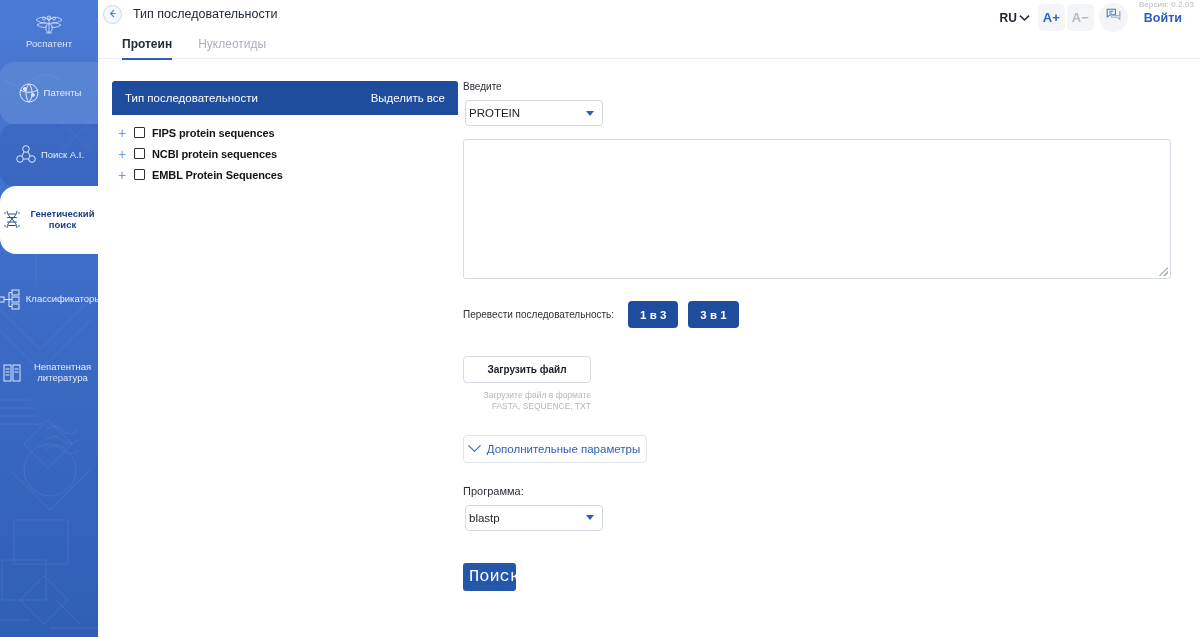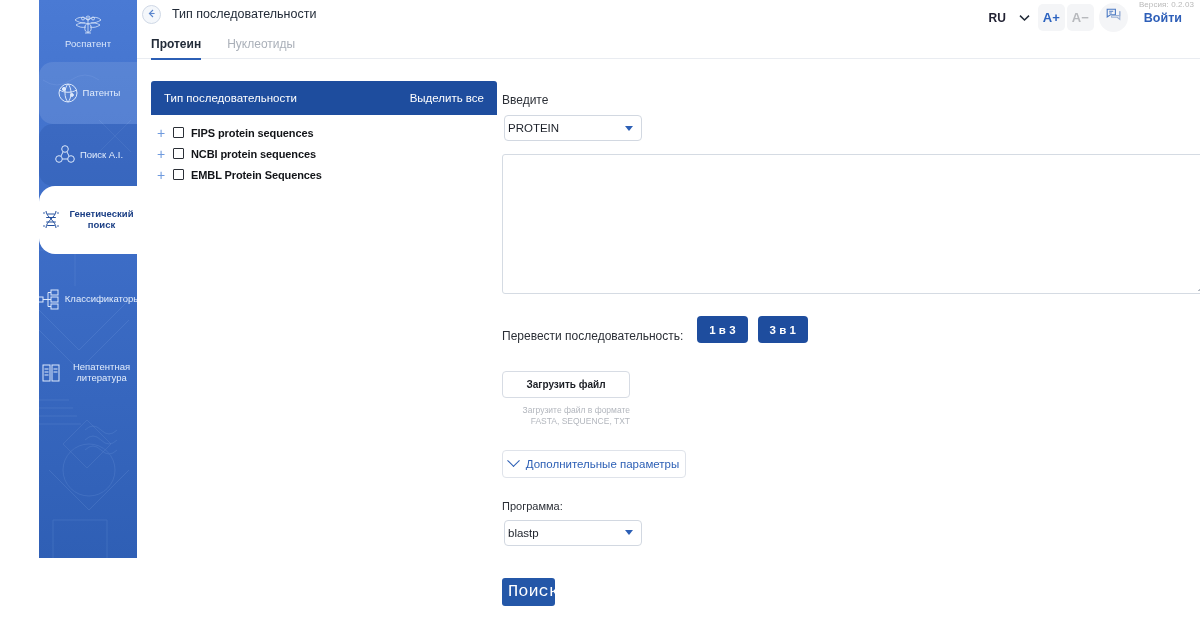--- a/index.html
+++ b/index.html
@@ -13,25 +13,24 @@
   #app {
     position: relative;
     width: 1200px; height: 637px;
     display: flex;
     background: #ffffff;
   }
 
   
   .sidebar {
     position: relative;
-    width: 98px; height: 558px;
+    width: 98px; height: 637px;
     background: linear-gradient(180deg,#4a7ad4 0%, #3e6ec8 40%, #2f5fb5 100%);
     flex: 0 0 98px;
     overflow: hidden;
-    margin-left: 39px;
   }
   .sidebar-pattern {
     position: absolute; inset: 0;
     opacity: .30;
     pointer-events: none;
   }
   .sidebar-inner {
     position: relative;
     z-index: 2;
     display: flex; flex-direction: column;
@@ -103,21 +102,21 @@
     margin-left: 1px; margin-right: 11px;
     cursor: pointer; flex: 0 0 auto;
   }
   .page-title { font-size: 12.5px; color: #222b38; }
 
   .topright {
     position: absolute; right: 10px; top: 3px;
     display: flex; align-items: center; gap: 2px;
   }
   .lang-btn {
-    display: flex; align-items: center; gap: 13px;
+    display: flex; align-items: center; gap: 2px;
     font-size: 12px; font-weight: bold; color: #223;
     padding: 6px 6px; cursor: pointer;
   }
   .sq-btn {
     width: 27px; height: 27px; border-radius: 5px;
     background: #f4f5f7;
     display: flex; align-items: center; justify-content: center;
     font-size: 13px; font-weight: bold;
     cursor: pointer;
   }
@@ -130,21 +129,21 @@
     cursor: pointer; margin-left: 3px;
   }
   .login-btn {
     font-size: 12.5px; font-weight: bold; color: #2e5fb8;
     padding: 6px 8px 6px 14px; cursor: pointer;
   }
 
   .tabs {
     display: flex; align-items: flex-end;
     gap: 26px;
-    padding-left: 14px;
+    padding-left: 24px;
     height: 31px;
     border-bottom: 1px solid #e9ecf1;
   }
   .tab {
     font-size: 12px; color: #aab0b9;
     padding-bottom: 7px; cursor: pointer;
     border-bottom: 2.5px solid transparent;
     margin-bottom: -1.5px;
   }
   .tab.active { color: #222b38; font-weight: bold; border-bottom-color: #2c5fb5; }
@@ -179,21 +178,21 @@
   .tree-cb {
     width: 11px; height: 11px;
     border: 1.3px solid #2b2f36;
     background: #fff; border-radius: 1px;
     cursor: pointer; flex: 0 0 auto;
   }
   .tree-label { font-size: 11px; font-weight: bold; color: #121418; letter-spacing: -.1px;}
 
   
   .form { flex: 1 1 auto; padding-left: 5px; padding-right: 22px; }
-  .f-label { font-size: 12px; color: #2b2f36; margin-top: 12px; }
+  .f-label { font-size: 10px; color: #2b2f36; }
   .select {
     width: 138px; height: 26px;
     border: 1px solid #d2d8e1; border-radius: 4px;
     background: #fff;
     display: flex; align-items: center; justify-content: space-between;
     padding: 0 8px 0 3px;
     margin: 8px 0 7px 2px;
     font-size: 11.5px; color: #1c2029;
     cursor: pointer;
   }

